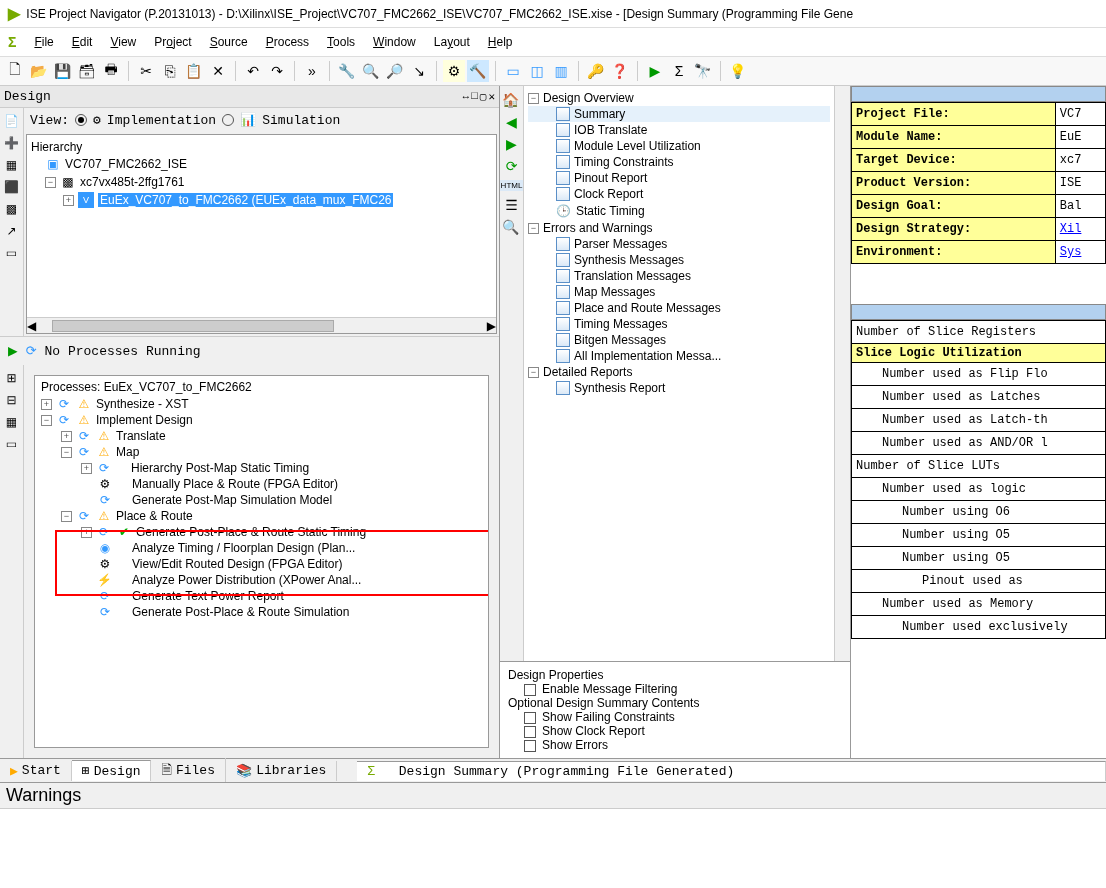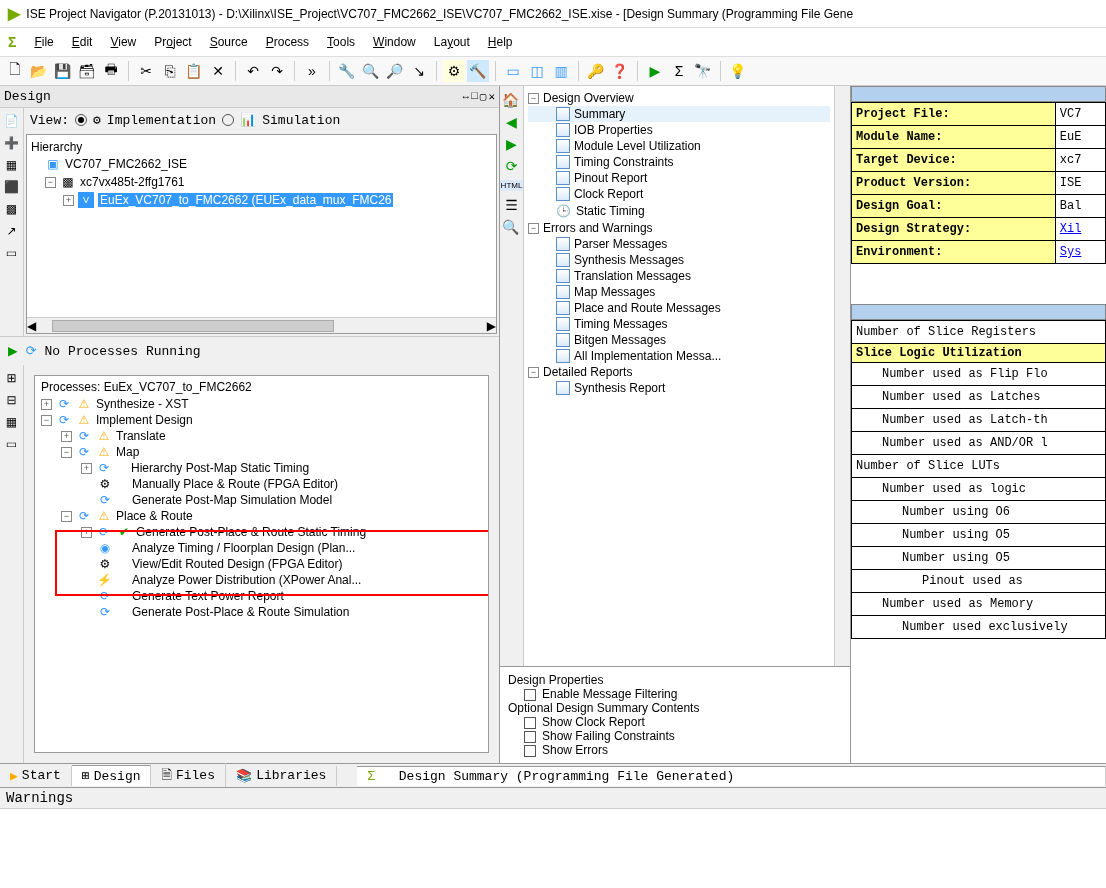--- a/index.html
+++ b/index.html
@@ -45,21 +45,21 @@
   .kv-table td{border:1px solid #000;padding:4px 4px;font-family:"Courier New",monospace;font-size:12px;}
   .kv-table td.k{background:#ffff99;font-weight:bold;}
   .kv-table th{border:1px solid #000;background:#ffff99;padding:2px 4px;text-align:left;font-family:"Courier New",monospace;font-size:12px;font-weight:bold;}
   .summary-header{background:#b3d1ef;height:16px;border:1px solid #888;}
   .link{color:#00f;text-decoration:underline;}
   .bottom-tabs{display:flex;border-top:1px solid #999;background:#f0f0f0;height:24px;align-items:center;}
   .tab{padding:2px 10px;display:flex;align-items:center;gap:4px;border-right:1px solid #ccc;font-family:"Courier New",monospace;font-size:13px;}
   .tab.active{background:#fff;border-top:1px solid #999;}
   .status-tab{flex:1;text-align:center;font-family:"Courier New",monospace;font-size:13px;}
   .console{border-top:1px solid #999;background:#fff;}
-  .console-hdr{padding:2px 6px;font-family:Liberation Mono, monospace;font-size:14px;background:#f0f0f0;}
+  .console-hdr{padding:2px 6px;font-family:Liberation Sans, sans-serif;font-size:18px;background:#f0f0f0;}
   .scroll-v{width:16px;background:#f0f0f0;border-left:1px solid #ccc;}
   .hscroll{height:16px;background:#f0f0f0;border-top:1px solid #ccc;display:flex;align-items:center;}
   .hscroll .thumb{height:12px;background:#cdcdcd;border:1px solid #aaa;margin:0 16px;flex:0 0 60%;}
 </style>
 </head>
 <body>
 
 <div class="title-bar">
   <span class="logo">▶</span>
   <span>ISE Project Navigator (P.20131013) - D:\Xilinx\ISE_Project\VC707_FMC2662_ISE\VC707_FMC2662_ISE.xise - [Design Summary (Programming File Gene</span>
@@ -292,21 +292,21 @@
         <div class="ov-item">
             <span class="exp">−</span>
             <span>Design Overview</span>
           </div>
         <div class="ov-item" style="padding-left:28px;background:#e5f1fb">
             <span class="page-ico"></span>
             <span>Summary</span>
           </div>
         <div class="ov-item" style="padding-left:28px">
             <span class="page-ico"></span>
-            <span>IOB Properties</span>
+            <span>IOB Translate</span>
           </div>
         <div class="ov-item" style="padding-left:28px">
             <span class="page-ico"></span>
             <span>Module Level Utilization</span>
           </div>
         <div class="ov-item" style="padding-left:28px">
             <span class="page-ico"></span>
             <span>Timing Constraints</span>
           </div>
         <div class="ov-item" style="padding-left:28px">
@@ -365,22 +365,22 @@
             <span class="page-ico"></span>
             <span>Synthesis Report</span>
           </div>
       </div>
       <div class="scroll-v"></div>
     </div>
     <div class="props-box">
       <div>Design Properties</div>
       <div style="padding-left:16px"><span class="chk"></span><span>Enable Message Filtering</span></div>
       <div>Optional Design Summary Contents</div>
+      <div style="padding-left:16px"><span class="chk"></span><span>Show Failing Constraints</span></div>
       <div style="padding-left:16px"><span class="chk"></span><span>Show Clock Report</span></div>
-      <div style="padding-left:16px"><span class="chk"></span><span>Show Failing Constraints</span></div>
       <div style="padding-left:16px"><span class="chk"></span><span>Show Errors</span></div>
     </div>
   </div>
 
   <div class="right-pane">
     <div class="summary-header"></div>
     <table class="kv-table">
       <tbody>
           <tr>
             <td class="k">Project File:</td>

